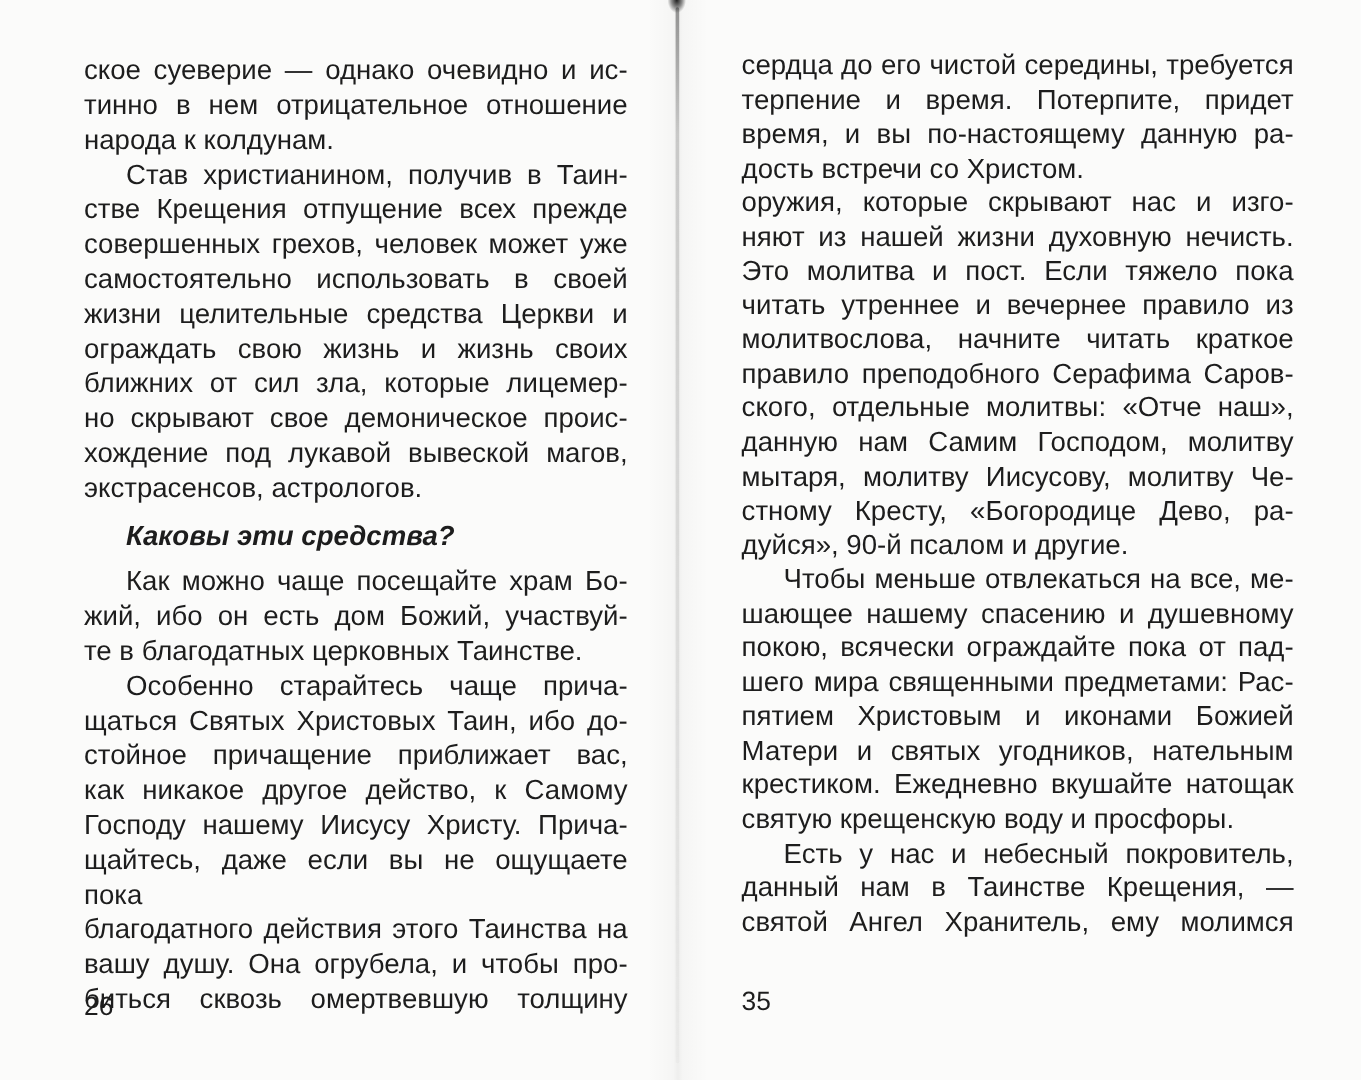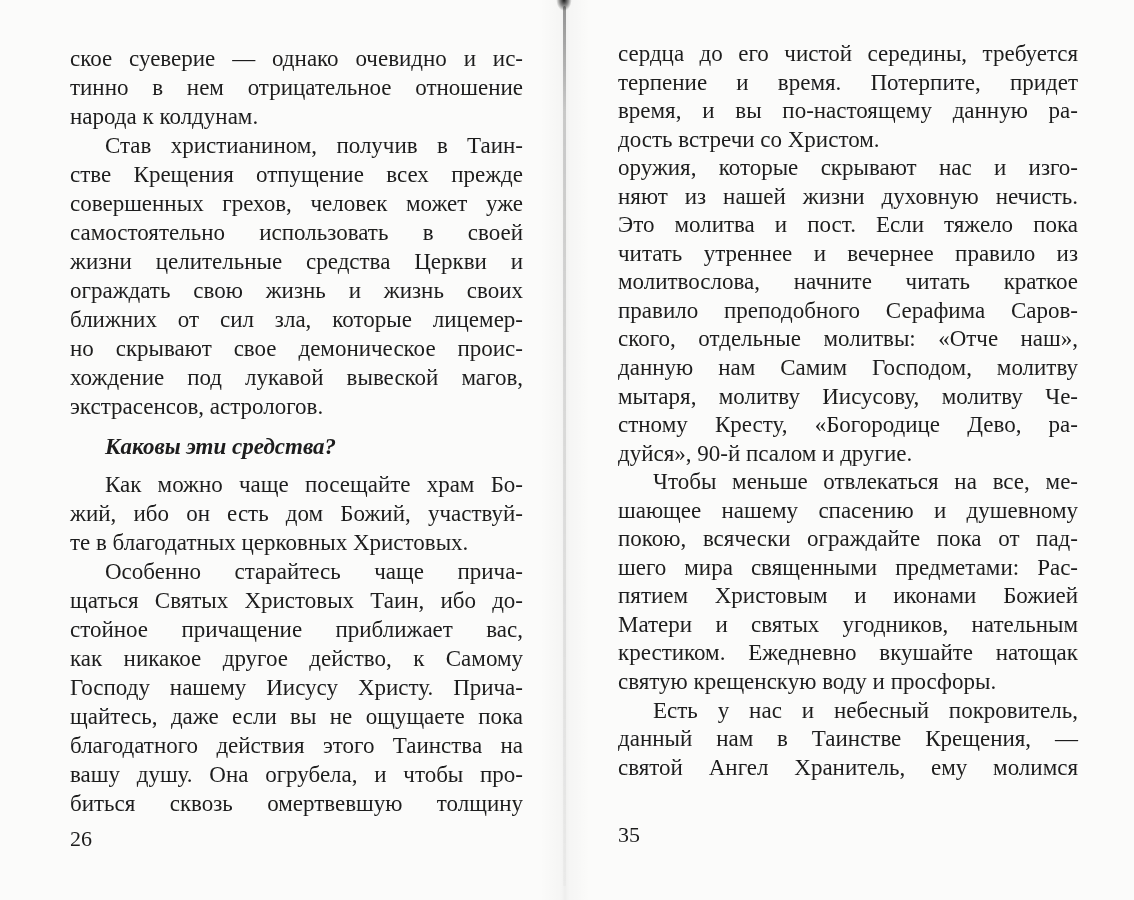--- a/index.html
+++ b/index.html
@@ -2,21 +2,21 @@
 <html><head>
 <meta charset="utf-8">
 <style>
   html, body { margin: 0; padding: 0; }
   .spread {
     position: relative;
     width: 1134px;
     height: 900px;
     background: #fbfbfa;
     overflow: hidden;
-    font-family: Liberation Serif, serif;
+    font-family: Liberation Sans, sans-serif;
     color: #1d1d1d;
   }
   .text-col { position: absolute; font-size: 23px; }
   .col-left  { left: 70px;  top: 44px; width: 453px; }
   .col-right { left: 618px; top: 40px; width: 460px; }
   .col-left  .line { line-height: 29px; }
   .col-right .line { line-height: 28.55px; }
   .line {
     text-align: justify;
     text-align-last: justify;
@@ -75,21 +75,21 @@
       <div class="line">самостоятельно использовать в своей</div>
       <div class="line">жизни целительные средства Церкви и</div>
       <div class="line">ограждать свою жизнь и жизнь своих</div>
       <div class="line">ближних от сил зла, которые лицемер-</div>
       <div class="line">но скрывают свое демоническое проис-</div>
       <div class="line">хождение под лукавой вывеской магов,</div>
       <div class="line last">экстрасенсов, астрологов.</div>
       <div class="heading">Каковы эти средства?</div>
       <div class="line indent">Как можно чаще посещайте храм Бо-</div>
       <div class="line">жий, ибо он есть дом Божий, участвуй-</div>
-      <div class="line last">те в благодатных церковных Христовых.</div>
+      <div class="line last">те в благодатных церковных Таинстве.</div>
       <div class="line indent">Особенно старайтесь чаще прича-</div>
       <div class="line">щаться Святых Христовых Таин, ибо до-</div>
       <div class="line">стойное причащение приближает вас,</div>
       <div class="line">как никакое другое действо, к Самому</div>
       <div class="line">Господу нашему Иисусу Христу. Прича-</div>
       <div class="line">щайтесь, даже если вы не ощущаете пока</div>
       <div class="line">благодатного действия этого Таинства на</div>
       <div class="line">вашу душу. Она огрубела, и чтобы про-</div>
       <div class="line">биться сквозь омертвевшую толщину</div>
     </div>

